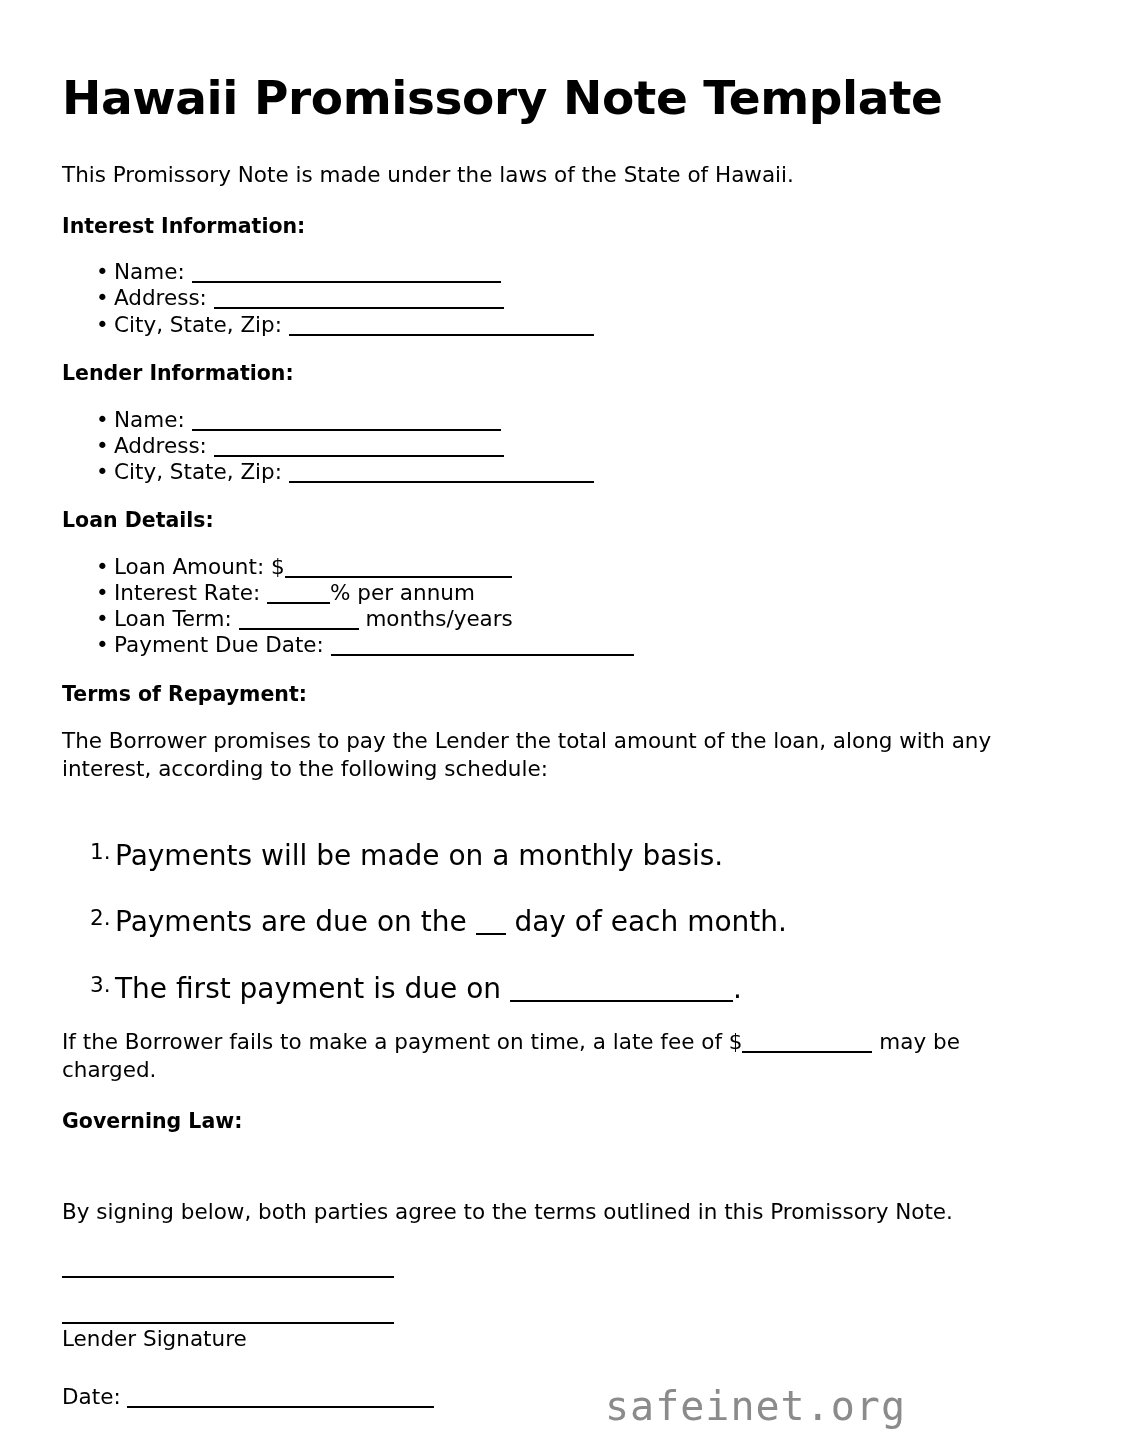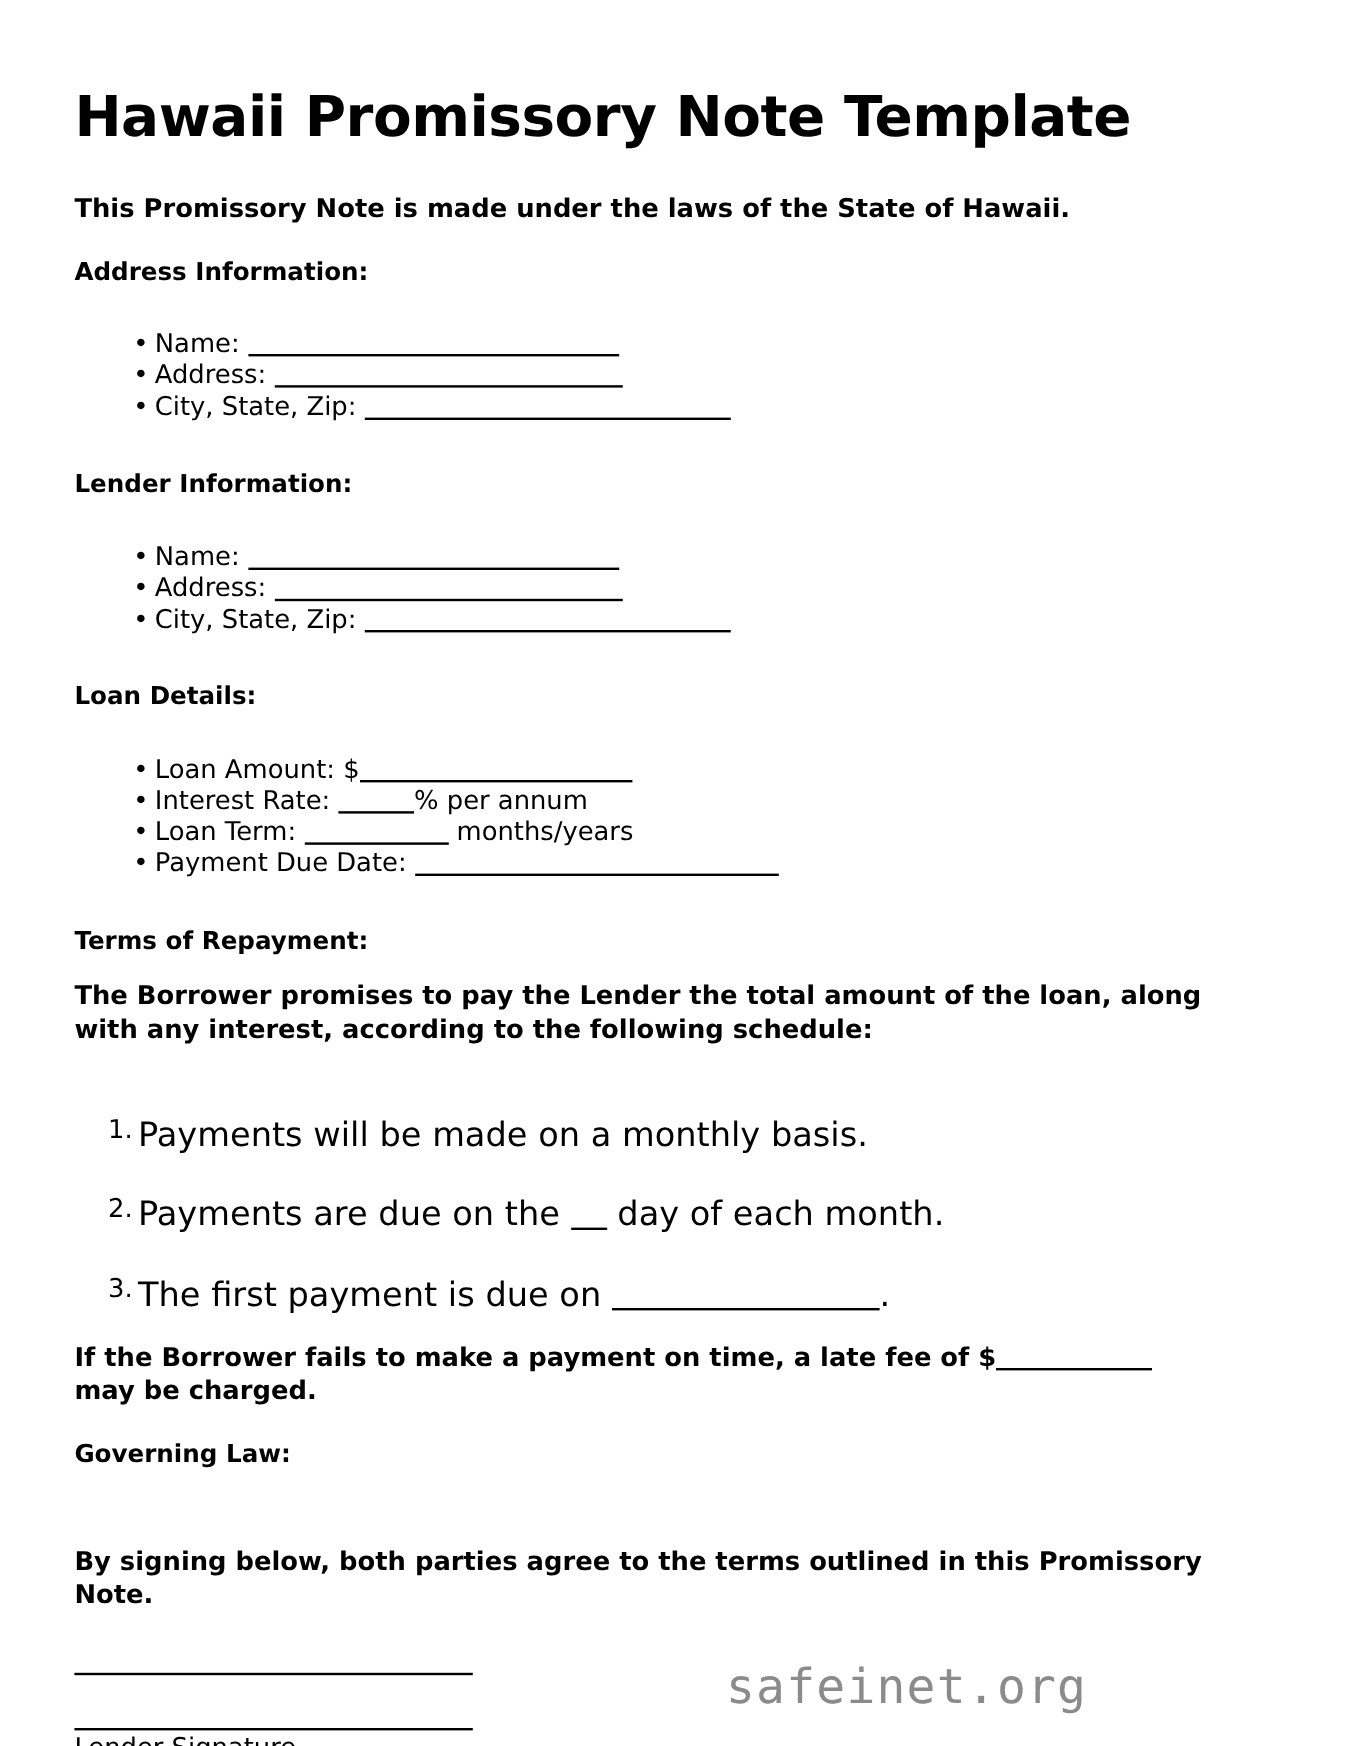--- a/index.html
+++ b/index.html
@@ -35,32 +35,32 @@
     line-height: 1.12;
     margin: 0 0 0 0;
     letter-spacing: -0.4px;
     padding-top: 10px;
   }
   p.para {
     font-size: 21.5px;
     line-height: 1.30;
     margin: 0;
     padding: 0;
-    font-weight: bold;
+    font-weight: normal;
   }
   h2.section-head {
     font-size: 20.5px;
     font-weight: bold;
     line-height: 1.3;
     margin: 0;
     padding: 0;
   }
   ul.bullets {
     list-style: none;
-    margin: 15px;
+    margin: 0;
     padding: 0;
   }
   ul.bullets > li {
     font-size: 21.5px;
     line-height: 1.22;
     padding-left: 52px;
     position: relative;
     white-space: nowrap;
   }
   ul.bullets > li::before {
@@ -135,21 +135,21 @@
 
 <div class="page">
   <div class="content">
 
     <h1 class="doc-title">Hawaii Promissory Note Template</h1>
     <div class="gap-title"></div>
 
     <p class="para">This Promissory Note is made under the laws of the State of Hawaii.</p>
     <div class="gap-p"></div>
 
-    <h2 class="section-head">Address Information:</h2>
+    <h2 class="section-head">Interest Information:</h2>
     <div class="gap-head"></div>
     <ul class="bullets">
       <li><span>Name:</span> <span class="blank" style="width: 309px;"></span></li>
       <li><span>Address:</span> <span class="blank" style="width: 290px;"></span></li>
       <li><span>City, State, Zip:</span> <span class="blank" style="width: 305px;"></span></li>
     </ul>
     <div class="gap-list"></div>
 
     <h2 class="section-head">Lender Information:</h2>
     <div class="gap-head"></div>

